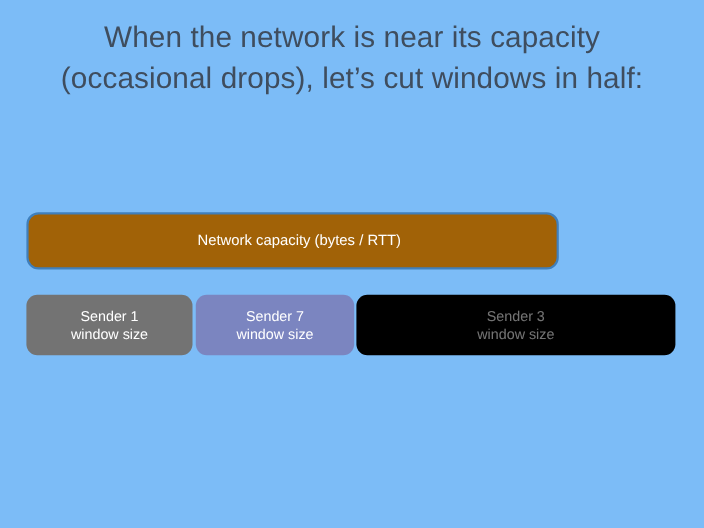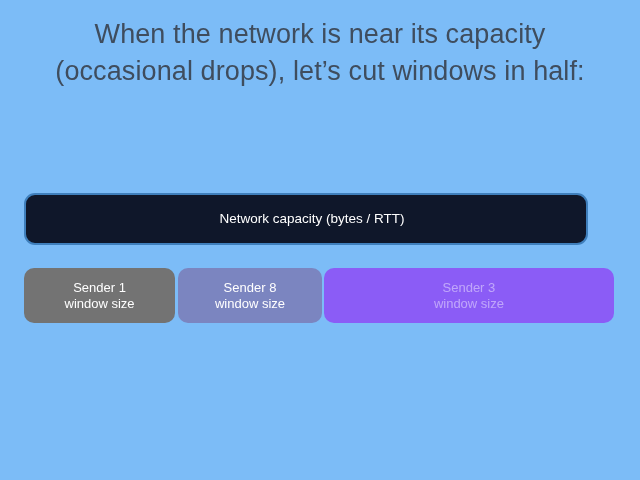--- a/index.html
+++ b/index.html
@@ -88,34 +88,34 @@
   
   #sender-1 { margin-right: 3px; }
   #sender-2 { margin-right: 2px; }
 </style>
 </head>
 <body style="background: rgb(124, 188, 247);">
 
 <div id="slide-title" style="color: rgb(63, 77, 94);">When the network is near its capacity
 (occasional drops), let’s cut windows in half:</div>
 
-<div id="capacity-bar" style="background: #0f172a; border-color: rgb(63, 127, 188); width: 564px; padding-left: 12px;">
+<div id="capacity-bar" style="background: #a16207; border-color: rgb(63, 127, 188); width: 484px; padding-left: 12px;">
   <span id="capacity-label" style="color: rgb(255, 255, 255);">Network capacity (bytes / RTT)</span>
 </div>
 
 <div id="senders-row">
 
   <div class="sender-box" id="sender-1" style="background: #737373; width: 163px; opacity: 1;">
     <span class="line" style="opacity: 1;">Sender 1</span>
     <span class="line" style="opacity: 1;">window size</span>
   </div>
 
   <div class="sender-box" id="sender-2" style="background: rgb(123, 133, 192); width: 155px; opacity: 1;">
-    <span class="line" style="opacity: 1;">Sender 8</span>
+    <span class="line" style="opacity: 1;">Sender 7</span>
     <span class="line" style="opacity: 1;">window size</span>
   </div>
 
-  <div class="sender-box" id="sender-3" style="background: #8b5cf6; width: 313px; opacity: 1;">
+  <div class="sender-box" id="sender-3" style="background: #000000; width: 313px; opacity: 1;">
     <span class="line" style="opacity: 0.45;">Sender 3</span>
     <span class="line" style="opacity: 0.45;">window size</span>
   </div>
 
 </div>
 
 </body></html>

